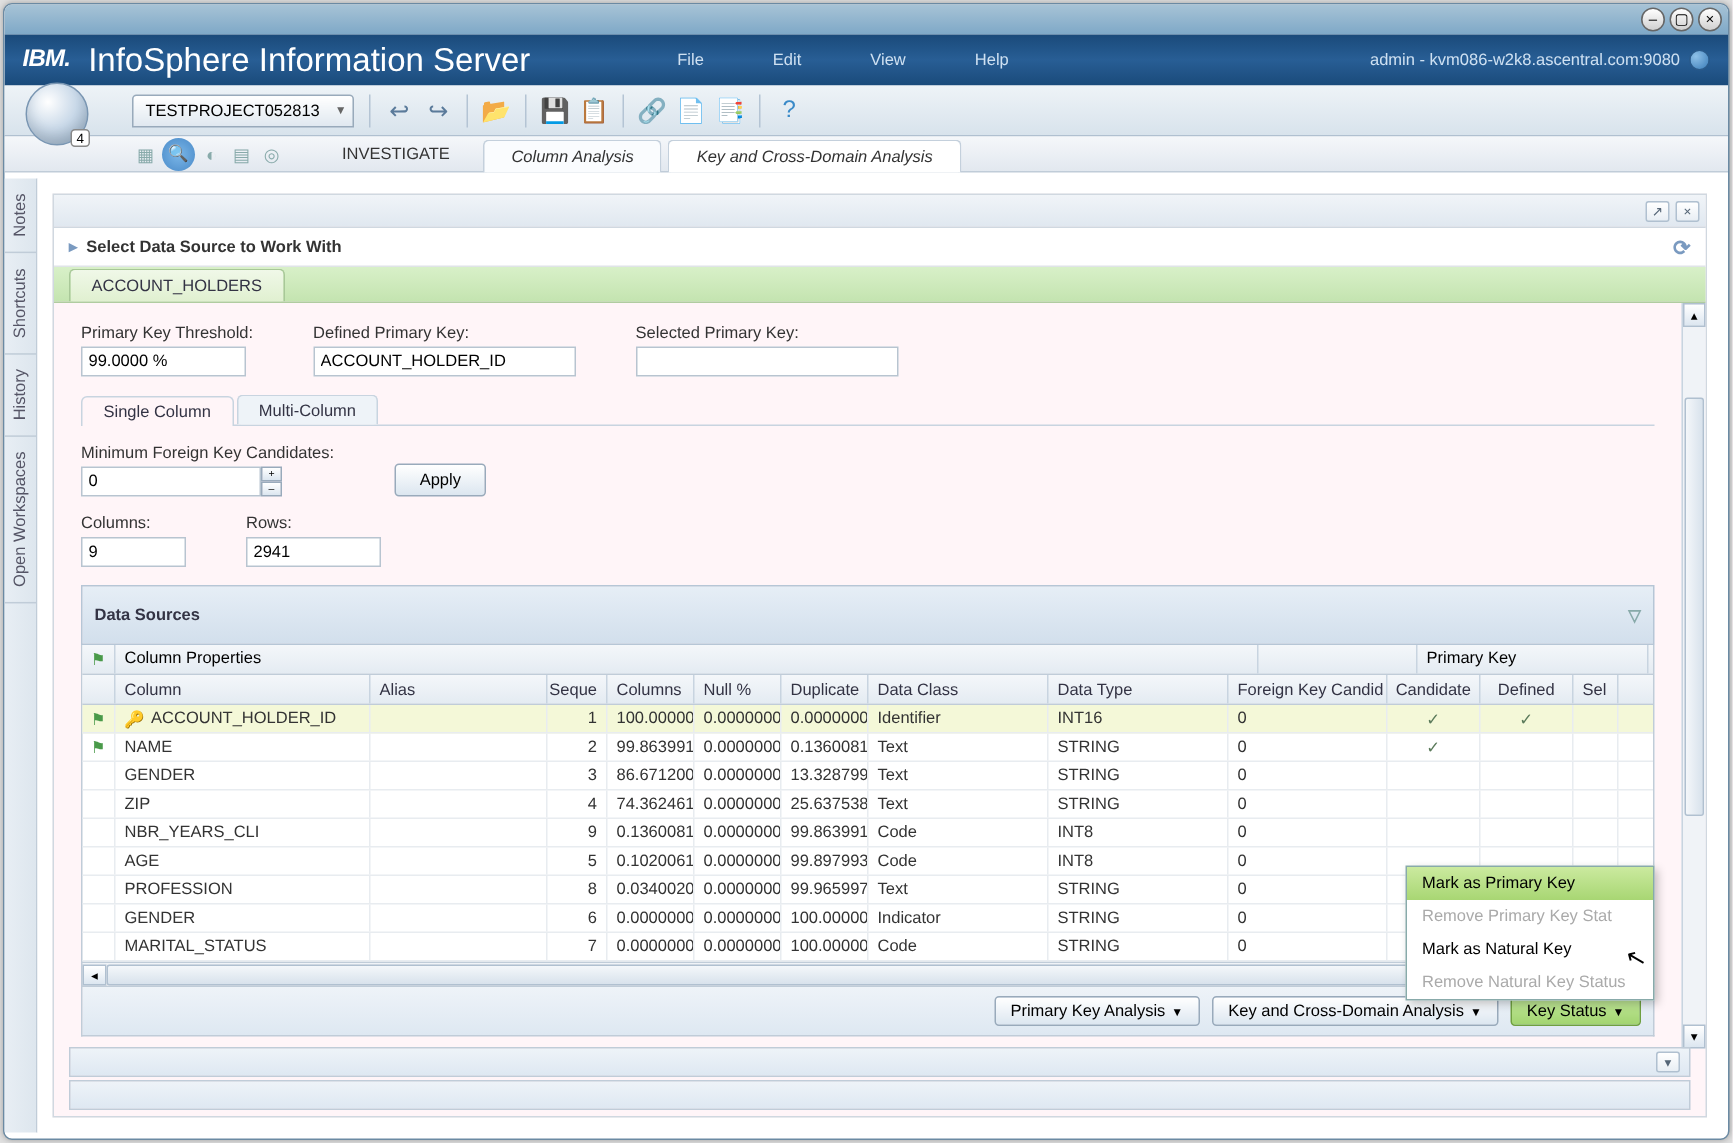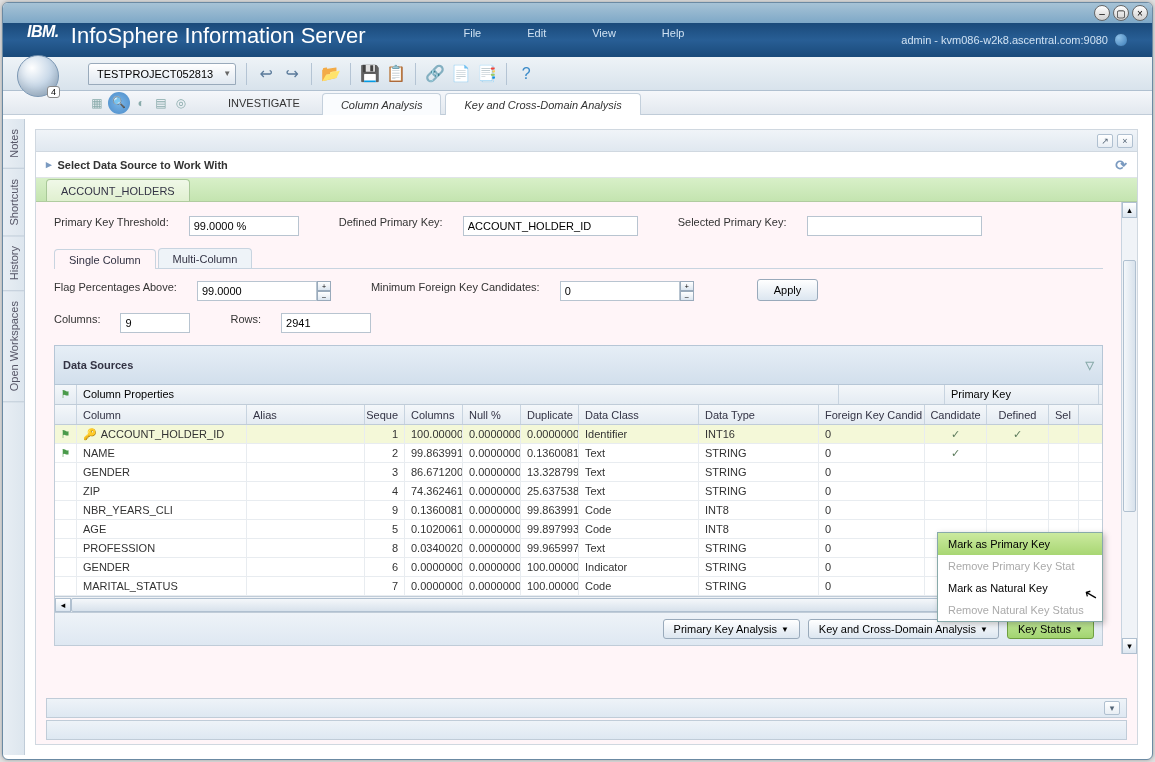--- a/index.html
+++ b/index.html
@@ -5,21 +5,21 @@
 * { margin: 0; padding: 0; box-sizing: border-box; font-family: Arial, Helvetica, sans-serif; font-size: 11px; }
 body { background: #e0e0e0; width: 1155px; height: 762px; overflow: hidden; position: relative; }
 
 
 .window { position: absolute; top: 2px; left: 2px; right: 2px; bottom: 2px; background: #fff; border: 1px solid #6b8aa3; border-radius: 6px; overflow: hidden; box-shadow: 0 0 4px rgba(0,0,0,0.3); }
 .titlebar { height: 20px; background: linear-gradient(to bottom, #a7c3d6, #7ea8c7); display: flex; align-items: center; justify-content: space-between; padding: 0 4px; }
 .win-controls { display: flex; gap: 3px; }
 .win-btn { width: 16px; height: 16px; border: 1px solid #666; border-radius: 50%; background: linear-gradient(to bottom, #fff, #d0d0d0); display: flex; align-items: center; justify-content: center; font-size: 10px; cursor: pointer; }
 
 
-.app-header { height: 34px; background: linear-gradient(to bottom, #1a4a7a 0%, #285e95 50%, #1a4a7a 100%); display: flex; color: #fff; padding: 0 24px; }
+.app-header { height: 34px; background: linear-gradient(to bottom, #1a4a7a 0%, #285e95 50%, #1a4a7a 100%); display: flex; align-items: center; color: #fff; padding: 0 12px; }
 .logo { font-weight: bold; font-size: 16px; letter-spacing: -0.5px; margin-right: 12px; font-style: italic; }
 .app-title { font-size: 22px; font-weight: 300; flex: 0 0 auto; }
 .menubar { display: flex; gap: 30px; margin-left: 90px; }
 .menu-item { color: #cfe1f2; cursor: pointer; padding: 4px 8px; }
 .user-info { margin-left: auto; color: #cfe1f2; display: flex; align-items: center; gap: 6px; font-size: 10px; }
 .globe { width: 14px; height: 14px; border-radius: 50%; background: radial-gradient(circle at 30% 30%, #8fc1e8, #3a7cb8); border: 1px solid #2a5a8a; }
 
 
 .toolbar-row { height: 34px; background: linear-gradient(to bottom, #eef3f7, #d8e3ec); border-bottom: 1px solid #b0c0d0; display: flex; align-items: center; padding-left: 85px; }
 .project-tab { position: relative; height: 22px; background: linear-gradient(to bottom, #fff, #e0e8f0); border: 1px solid #9ab; border-radius: 3px 3px 0 0; padding: 0 22px 0 8px; display: flex; align-items: center; font-weight: normal; margin-right: 4px; }
@@ -51,21 +51,21 @@
 
 .source-select { height: 26px; display: flex; align-items: center; padding: 0 10px; gap: 6px; font-weight: bold; color: #333; background: #fff; border-bottom: 1px solid #e0e4e8; }
 .refresh-icon { margin-left: auto; color: #7a9ac0; font-size: 14px; cursor: pointer; }
 
 .table-tab-row { height: 24px; display: flex; align-items: flex-end; padding-left: 10px; background: linear-gradient(to bottom, #d8f0c8, #c4e4b0); border-bottom: 1px solid #b0cca0; }
 .table-tab { height: 22px; background: linear-gradient(to bottom, #f0f8e8, #e0f0d0); border: 1px solid #a8c898; border-bottom: none; border-radius: 4px 4px 0 0; padding: 0 14px; display: flex; align-items: center; color: #334; }
 
 
 .pink-area { padding: 14px 18px 8px 18px; background: #fff5f8; position: relative; }
 .field-row { display: flex; gap: 40px; margin-bottom: 12px; }
-.field { display: flex; gap: 20px; }
+.field { display: flex; flex-direction: column; gap: 3px; }
 .field label { color: #333; }
 .field input { height: 20px; border: 1px solid #b8c4d0; background: #fff; padding: 0 4px; font-size: 11px; }
 .field .spinner { display: flex; }
 .spinner-btns { display: flex; flex-direction: column; }
 .spinner-btns button { height: 10px; width: 14px; font-size: 7px; border: 1px solid #9ab; background: linear-gradient(to bottom,#fff,#dce6f0); padding: 0; cursor: pointer; }
 
 .inner-tabs { display: flex; border-bottom: 1px solid #c8d4e0; margin-bottom: 10px; }
 .inner-tab { height: 20px; padding: 0 14px; display: flex; align-items: center; background: #eef3f8; border: 1px solid #c8d4e0; border-bottom: none; border-radius: 4px 4px 0 0; margin-right: 2px; cursor: pointer; color: #334; }
 .inner-tab.active { background: #fff5f8; position: relative; top: 1px; }
 
@@ -243,30 +243,20 @@
           <div class="inner-tab active">
                 <span>Single Column</span>
               </div>
           <div class="inner-tab">
                 <span>Multi-Column</span>
               </div>
         </div>
 
         <div class="field-row" style="align-items:flex-end;">
           <div class="field">
-            <label>Flag Percentages Above:</label>
-            <div class="spinner">
-              <input style="width: 120px;" value="99.0000">
-              <div class="spinner-btns">
-                <button>+</button>
-                <button>–</button>
-              </div>
-            </div>
-          </div>
-          <div class="field">
             <label>Minimum Foreign Key Candidates:</label>
             <div class="spinner">
               <input style="width: 120px;" value="0">
               <div class="spinner-btns">
                 <button>+</button>
                 <button>–</button>
               </div>
             </div>
           </div>
           <div class="field">

